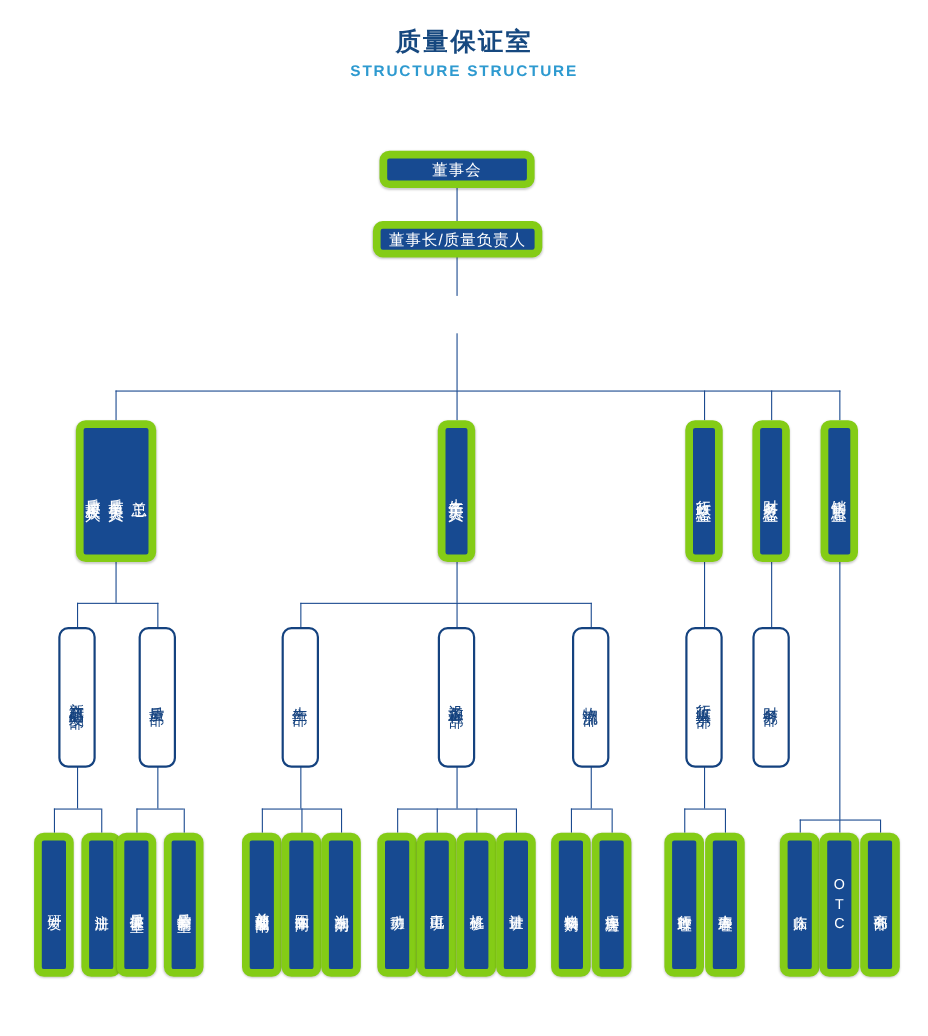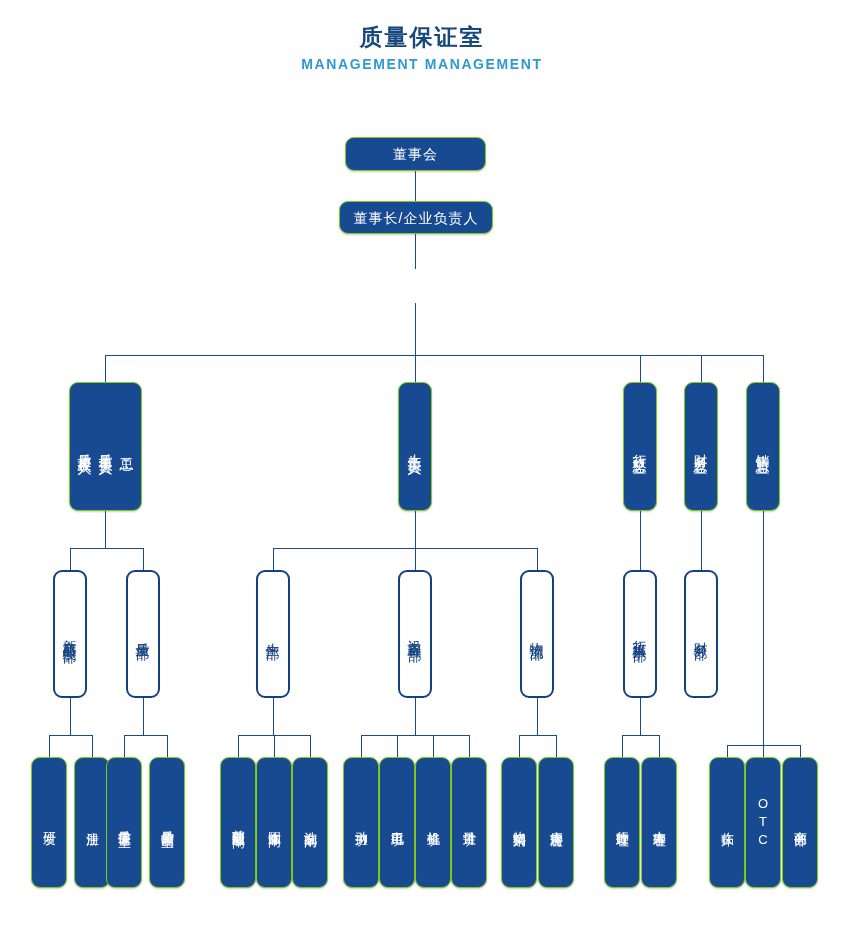--- a/index.html
+++ b/index.html
@@ -33,21 +33,21 @@
     border-radius:9px;
     display:flex;align-items:center;justify-content:center;
     text-align:center;
     z-index:3;
   }
   .box .lbl{display:block;}
 
   
   .box.filled{
     background:#174a91;
-    border:1px solid #84cc16;
+    border:7px solid #84cc16;
     color:#ffffff;
     box-shadow:0 1px 2px rgba(0,0,0,0.20);
   }
   
   .box.outline{
     background:#ffffff;
     border:2px solid #14427f;
     color:#14427f;
   }
 
@@ -84,21 +84,21 @@
     line-height:17px;
   }
 </style>
 </head>
 <body>
 
 <div id="chart">
 
   <div class="title-block">
     <div class="title-cn">质量保证室</div>
-    <div class="title-en">MANAGEMENT MANAGEMENT</div>
+    <div class="title-en">STRUCTURE STRUCTURE</div>
   </div>
 
   <div class="ln v" style="left:415px;top:170px;height:34px;"></div>
 
   <div class="ln v" style="left:415px;top:233px;height:36px;"></div>
 
   <div class="ln v" style="left:415px;top:303px;height:52px;"></div>
 
   <div class="ln h" style="left:105px;top:355px;width:659px;"></div>
 
@@ -161,21 +161,21 @@
   <div class="ln h" style="left:727px;top:745px;width:73px;"></div>
   <div class="ln v" style="left:727px;top:745px;height:12px;"></div>
   <div class="ln v" style="left:763px;top:745px;height:12px;"></div>
   <div class="ln v" style="left:800px;top:745px;height:12px;"></div>
 
   <div class="box filled htext" style="left:345px;top:137px;width:141px;height:34px;">
     <span class="lbl">董事会</span>
   </div>
 
   <div class="box filled htext" style="left:339px;top:201px;width:154px;height:33px;">
-    <span class="lbl">董事长/企业负责人</span>
+    <span class="lbl">董事长/质量负责人</span>
   </div>
 
 
   <div class="box filled multicol" style="left:69px;top:382px;width:73px;height:129px;">
     <span class="lbl">总工
 质量负责人
 质量授权人</span>
   </div>
 
   <div class="box filled vtext" style="left:398px;top:382px;width:34px;height:129px;">

